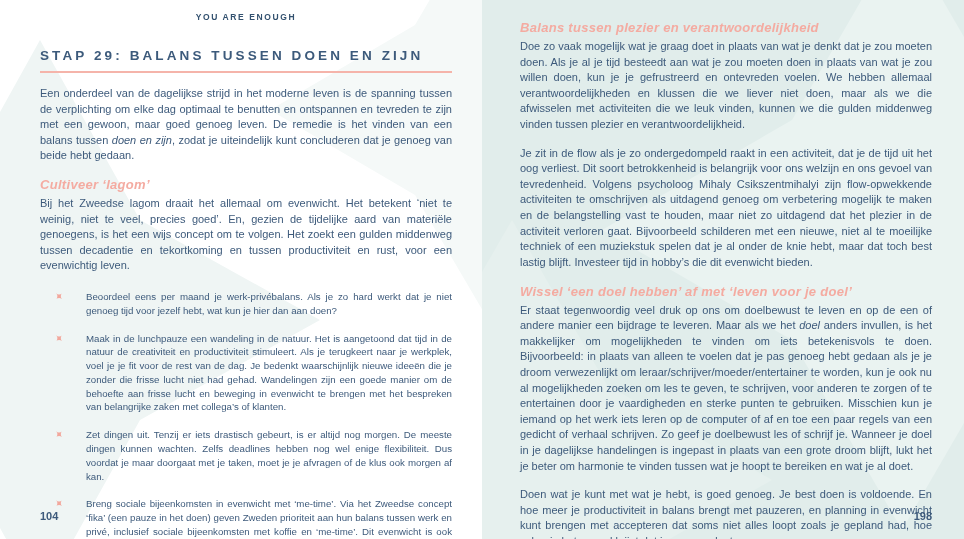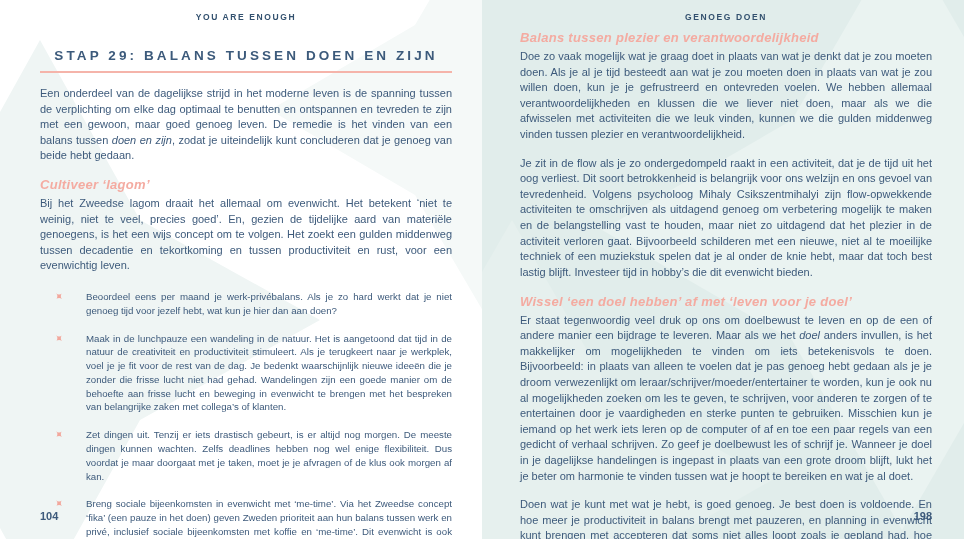--- a/index.html
+++ b/index.html
@@ -45,21 +45,20 @@
   .chapter-title {
     margin-top: 26px;
     font-size: 13.5px;
     font-weight: bold;
     letter-spacing: 3.1px;
     color: #3c5a7b;
     padding-bottom: 8px;
     border-bottom: 2px solid #f5b4aa;
     margin-bottom: 13px;
     white-space: nowrap;
-    text-align: center;
   }
 
   p.body-text {
     font-size: 11px;
     line-height: 1.42;
     color: #3d5a7b;
     text-align: justify;
     margin-bottom: 12px;
   }
   .page-right p.body-text { margin-bottom: 13px; }
@@ -134,21 +133,20 @@
     </div>
     <div class="page-number pn-left">104</div>
   </div>
 
   <div class="page page-right">
     <svg class="bg-art" viewBox="0 0 482 539" preserveAspectRatio="none" aria-hidden="true">
       <polygon fill="#eaf3f1" points="420,-70 530,120 720,230 530,340 420,530 310,340 120,230 310,120"></polygon>
       <polygon fill="#e6f0ee" points="30,220 125,385 290,480 125,575 30,740 -65,575 -230,480 -65,385"></polygon>
     </svg>
     <div class="content">
-      <div class="running-head">GENOEG DOEN</div>
 
       <h3 class="section-heading">Balans tussen plezier en verantwoordelijkheid</h3>
       <p class="body-text">Doe zo vaak mogelijk wat je graag doet in plaats van wat je denkt dat je zou moeten doen. Als je al je tijd besteedt aan wat je zou moeten doen in plaats van wat je zou willen doen, kun je je gefrustreerd en ontevreden voelen. We hebben allemaal verantwoordelijkheden en klussen die we liever niet doen, maar als we die afwisselen met activiteiten die we leuk vinden, kunnen we die gulden middenweg vinden tussen plezier en verantwoordelijkheid.</p>
 
       <p class="body-text">Je zit in de flow als je zo ondergedompeld raakt in een activiteit, dat je de tijd uit het oog verliest. Dit soort betrokkenheid is belangrijk voor ons welzijn en ons gevoel van tevredenheid. Volgens psycholoog Mihaly Csikszentmihalyi zijn flow-opwekkende activiteiten te omschrijven als uitdagend genoeg om verbetering mogelijk te maken en de belangstelling vast te houden, maar niet zo uitdagend dat het plezier in de activiteit verloren gaat. Bijvoorbeeld schilderen met een nieuwe, niet al te moeilijke techniek of een muziekstuk spelen dat je al onder de knie hebt, maar dat toch best lastig blijft. Investeer tijd in hobby’s die dit evenwicht bieden.</p>
 
       <h3 class="section-heading">Wissel ‘een doel hebben’ af met ‘leven voor je doel’</h3>
       <p class="body-text">Er staat tegenwoordig veel druk op ons om doelbewust te leven en op de een of andere manier een bijdrage te leveren. Maar als we het <i>doel</i> anders invullen, is het makkelijker om mogelijkheden te vinden om iets betekenisvols te doen. Bijvoorbeeld: in plaats van alleen te voelen dat je pas genoeg hebt gedaan als je je droom verwezenlijkt om leraar/schrijver/moeder/entertainer te worden, kun je ook nu al mogelijkheden zoeken om les te geven, te schrijven, voor anderen te zorgen of te entertainen door je vaardigheden en sterke punten te gebruiken. Misschien kun je iemand op het werk iets leren op de computer of af en toe een paar regels van een gedicht of verhaal schrijven. Zo geef je doelbewust les of schrijf je. Wanneer je doel in je dagelijkse handelingen is ingepast in plaats van een grote droom blijft, lukt het je beter om harmonie te vinden tussen wat je hoopt te bereiken en wat je al doet.</p>
       <p class="body-text">Doen wat je kunt met wat je hebt, is goed genoeg. Je best doen is voldoende. En hoe meer je productiviteit in balans brengt met pauzeren, en planning in evenwicht kunt brengen met accepteren dat soms niet alles loopt zoals je gepland had, hoe vaker je het gevoel krijgt dat je genoeg doet.</p>
     </div>

